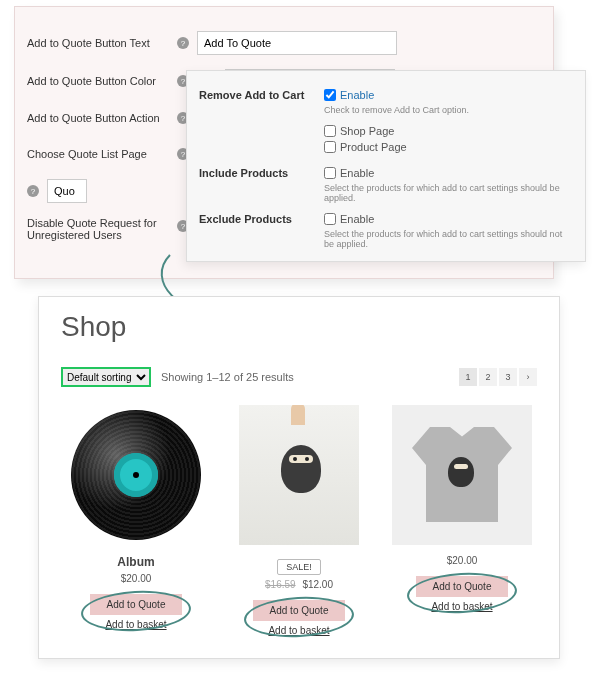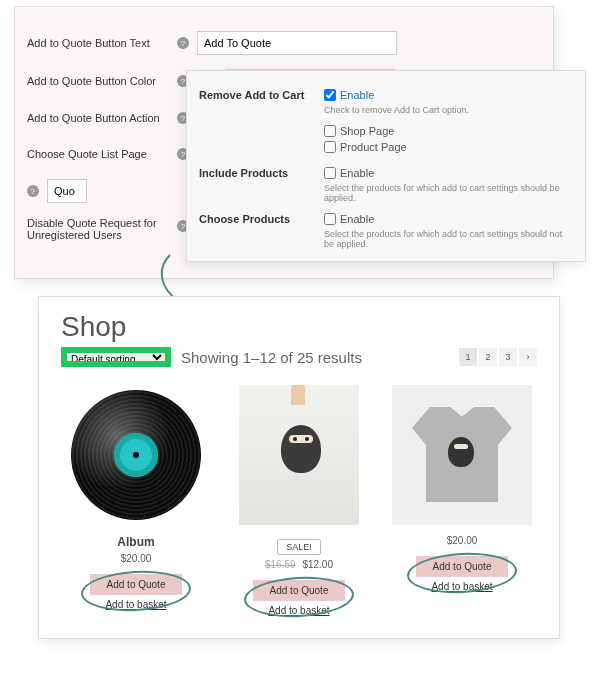--- a/index.html
+++ b/index.html
@@ -67,24 +67,24 @@
   
   .shop-panel {
     position: absolute;
     left: 38px; top: 296px;
     width: 522px;
     background: #fff;
     border: 1px solid #ddd;
     box-shadow: 0 4px 10px rgba(0,0,0,0.08);
     padding: 14px 22px 22px 22px;
   }
-  .shop-title { font-size: 28px; font-weight: 300; color: #555; margin-bottom: 4px; }
+  .shop-title { font-size: 28px; font-weight: 300; color: #555; margin-bottom: 24px; }
   .shop-bar { display: flex; align-items: center; gap: 10px; margin-bottom: 18px; }
-  .sort-sel { font-size: 10px; height: 20px; border:6px solid #22c55e; width: 110px; }
-  .results { font-size: 15px; color: #666; }
+  .sort-sel { font-size: 10px; height: 20px; border:2px solid #22c55e; width: 90px; }
+  .results { font-size: 11px; color: #666; }
   .pager { margin-left: auto; display: flex; gap: 2px; }
   .pg {
     width: 18px; height: 18px;
     display: inline-flex; align-items: center; justify-content: center;
     font-size: 9px; background: #f2f2f2; color: #555;
   }
   .pg.active { background: #e6e6e6; }
 
   .products { display: flex; gap: 12px; justify-content: space-between; }
   .product { width: 150px; text-align: center; }
@@ -259,21 +259,21 @@
     <div class="pf-ctrl">
       <label class="chk-label">
         <input type="checkbox" style="">
         <span>Enable</span>
       </label>
       <div class="desc">Select the products for which add to cart settings should be applied.</div>
     </div>
   </div>
 
   <div class="pf-row" style="margin-bottom:2px">
-    <div class="pf-label">Choose Products</div>
+    <div class="pf-label">Exclude Products</div>
     <div class="pf-ctrl">
       <label class="chk-label">
         <input type="checkbox" style="">
         <span>Enable</span>
       </label>
       <div class="desc">Select the products for which add to cart settings should not be applied.</div>
     </div>
   </div>
 </div>
 

